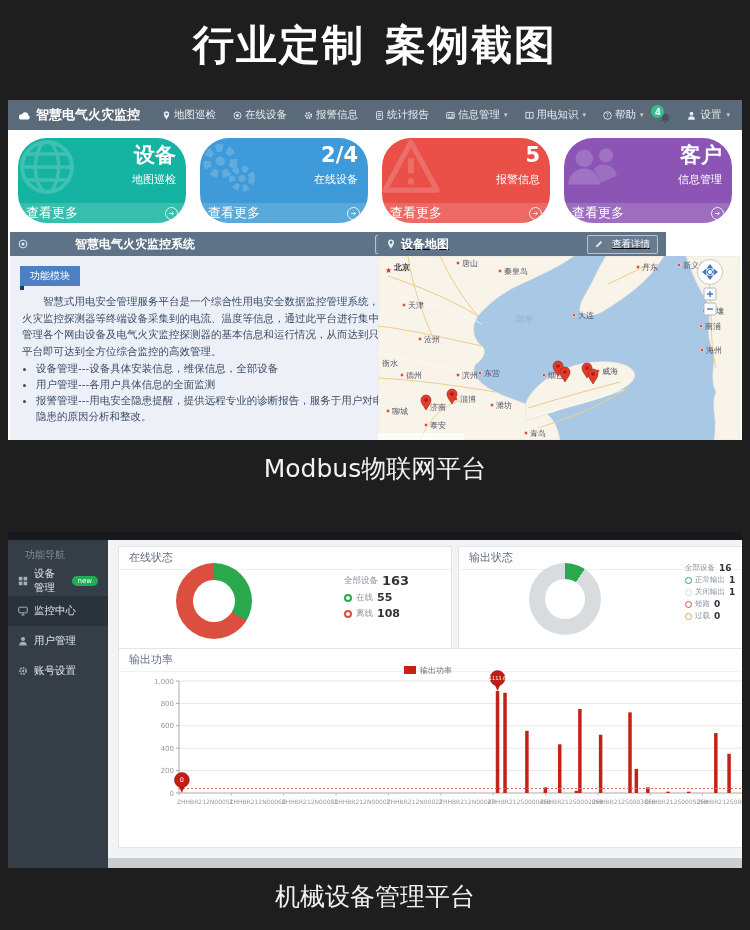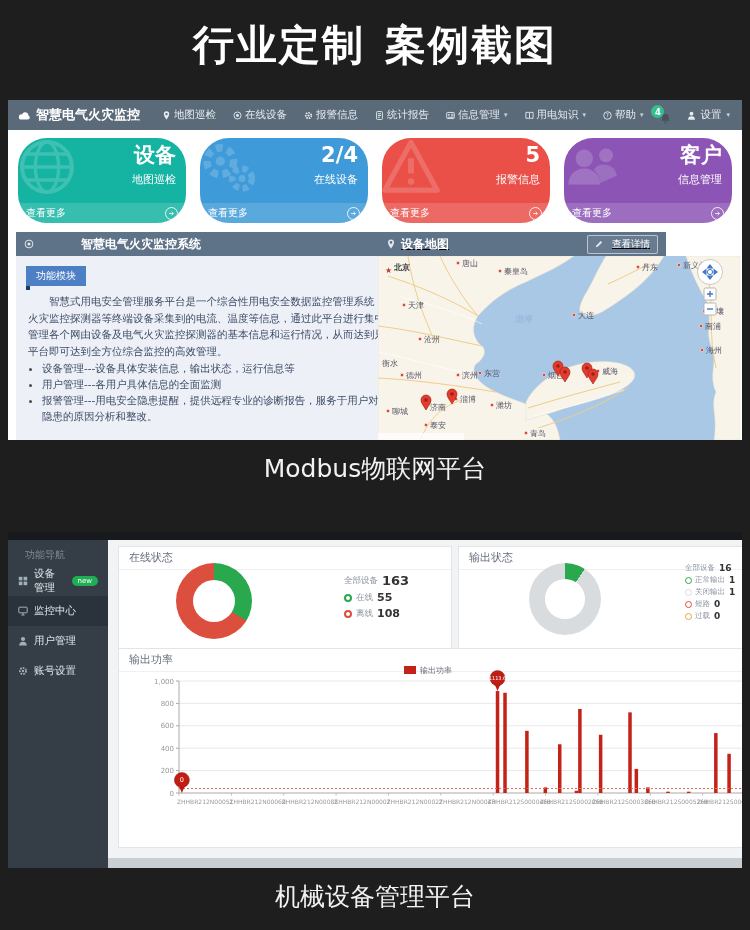--- a/index.html
+++ b/index.html
@@ -34,28 +34,28 @@
   .settings .icon svg{width:9px;height:9px;}
 
   
   .tiles{position:absolute;top:38px;left:10px;right:10px;height:85px;display:flex;gap:14px;}
   .tile{flex:1;position:relative;color:#fff;display:flex;flex-direction:column;overflow:hidden;cursor:pointer;border-radius:29px;}
   .tile-main{flex:1;position:relative;}
   .tile-wm{position:absolute;left:0;top:0;width:58px;height:58px;opacity:.18;color:#fff;}
   .tile-wm svg{width:100%;height:100%;fill:currentColor;}
   .tile-big{position:absolute;right:10px;top:5px;font-size:21px;font-weight:bold;line-height:1.2;}
   .tile-sub{position:absolute;right:10px;top:34px;font-size:11px;}
-  .tile-footer{height:20px;background:rgba(255,255,255,.15);display:flex;align-items:center;padding:0 8px;font-size:10px;}
+  .tile-footer{height:20px;background:rgba(255,255,255,.15);display:flex;align-items:center;padding:0 8px;font-size:13px;}
   .tile-arrow{margin-left:auto;width:11px;height:11px;border:1px solid rgba(255,255,255,.85);border-radius:50%;
     display:flex;align-items:center;justify-content:center;}
   .tile-arrow svg{width:7px;height:7px;}
 
   
   .panel{position:absolute;top:132px;height:208px;}
-  .panel-info{left:8px;width:425px;}
+  .panel-info{left:2px;width:425px;}
   .panel-map{left:370px;width:288px;text-decoration:underline;}
   .panel-head{height:24px;background:#5e7288;color:#fff;display:flex;align-items:center;padding:0 8px;font-size:12px;}
   .panel-head .icon{color:#dfe7ee;margin-right:5px;}
   .panel-head .icon svg{width:10px;height:10px;}
   .ptitle{font-weight:bold;}
   .panel-info .ptitle{margin-left:42px;}
   .panel-btn{margin-left:auto;border:1px solid rgba(255,255,255,.55);background:rgba(255,255,255,.07);color:#fff;
     font-size:9.5px;padding:2px 7px;border-radius:2px;display:flex;gap:4px;align-items:center;cursor:pointer;}
   .panel-btn .icon svg{width:8px;height:8px;}
   .panel-body-info{position:absolute;top:24px;bottom:0;left:0;right:0;background:#edf1f7;padding:8px 10px;box-sizing:border-box;}
@@ -306,21 +306,21 @@
                 <path d="M1 9.2l.7-2.4L7.2 1.3l1.7 1.7L3.4 8.5 1 9.2z"></path>
               </svg>
             </span>
           <span>更多</span>
         </span>
       </div>
       <div class="panel-body-info">
         <span class="tab">功能模块</span>
         <p class="info-text">智慧式用电安全管理服务平台是一个综合性用电安全数据监控管理系统，通过电气火灾监控探测器等终端设备采集到的电流、温度等信息，通过此平台进行集中化综合性管理各个网由设备及电气火灾监控探测器的基本信息和运行情况，从而达到只需要一个平台即可达到全方位综合监控的高效管理。</p>
         <ul class="info-bullets" id="info-bullets">
-            <li>设备管理---设备具体安装信息，输出状态，运行信息等</li>
+            <li>设备管理---设备具体安装信息，维保信息，全部设备</li>
             <li>用户管理---各用户具体信息的全面监测</li>
             <li>报警管理---用电安全隐患提醒，提供远程专业的诊断报告，服务于用户对电气线路隐患的原因分析和整改。</li>
           </ul>
       </div>
     </div>
 
     <div class="panel panel-map">
       <div class="panel-head">
         <span class="icon">
             <svg viewBox="0 0 10 10">

